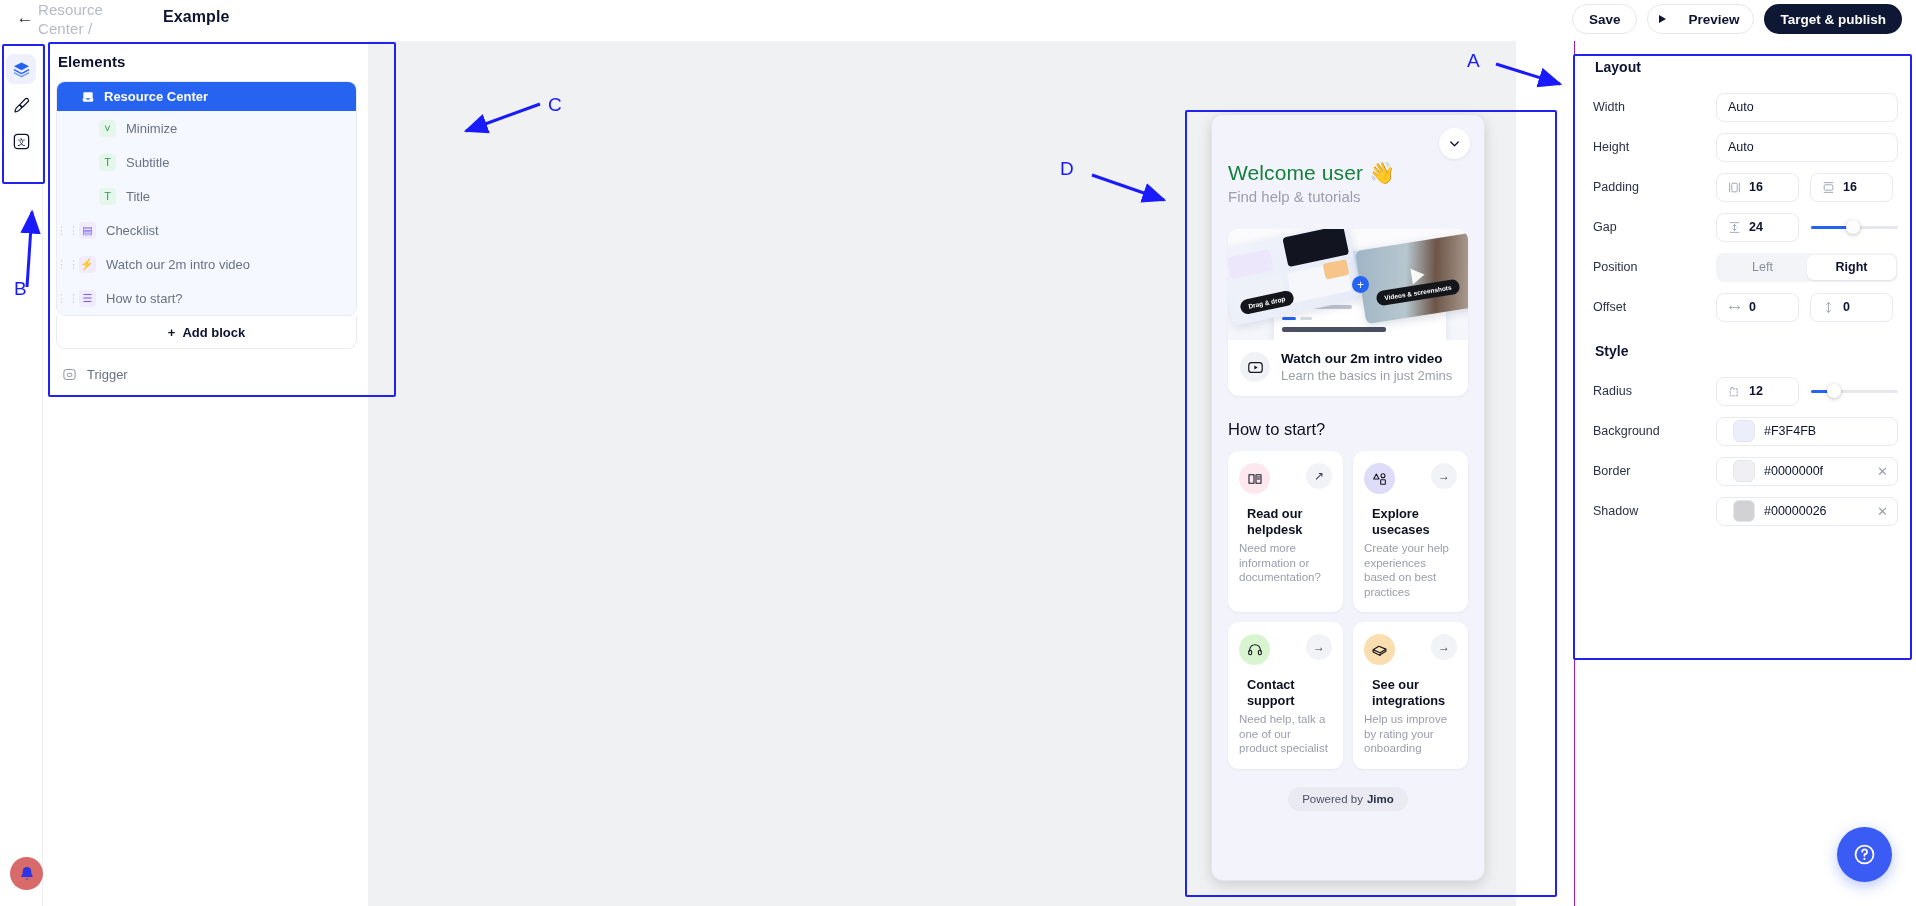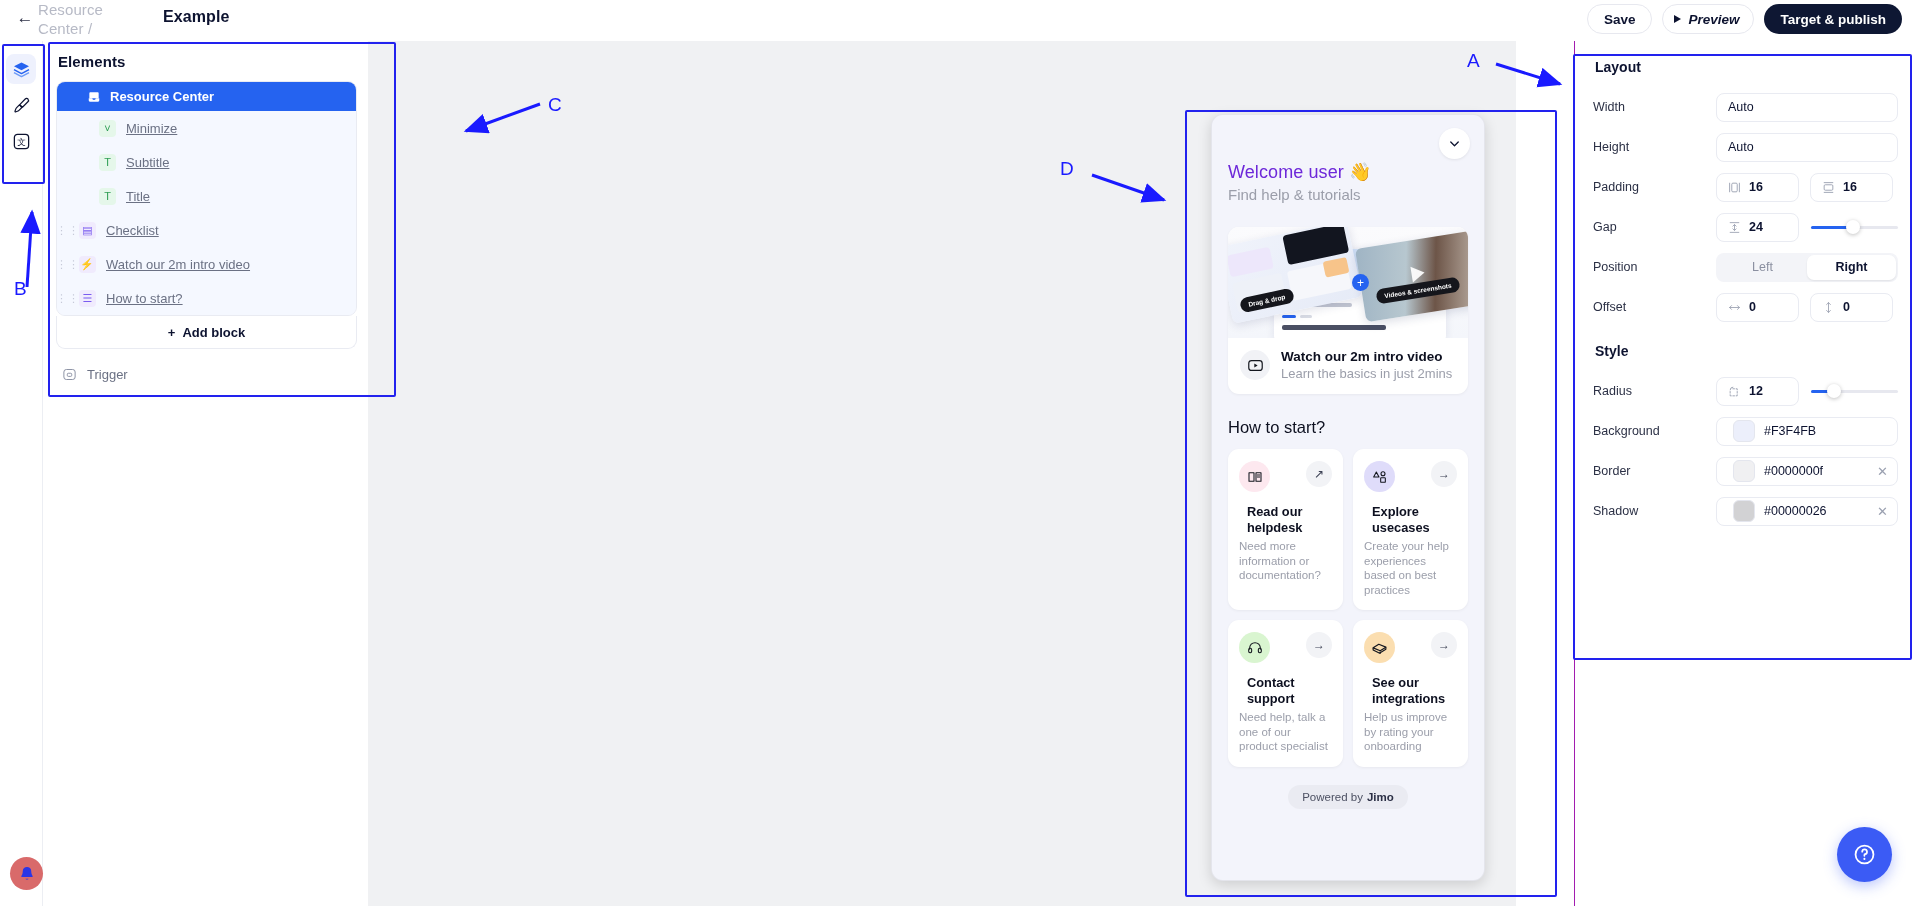--- a/index.html
+++ b/index.html
@@ -32,21 +32,21 @@
   .topbar-actions {
     position:absolute; right:14px; top:4px; display:flex; align-items:center; gap:10px;
   }
   .btn {
     height:30px; border-radius:15px; display:flex; align-items:center; justify-content:center;
     font-size:13.5px; font-weight:700; cursor:pointer; white-space:nowrap;
   }
   .btn-ghost {
     background:#fff; border:1px solid #e7e8ef; color:#0d1330; padding:0 16px;
   }
-  .btn-ghost.with-icon { padding:0 14px 0 11px; gap:7px;font-style:italic; }
+  .btn-ghost.with-icon { padding:0 14px 0 11px; gap:22px; }
   .btn-dark {
     background:#0e1733; color:#fff; padding:0 16px;
   }
   .play-tri {
     width:0;height:0;border-left:7px solid #0d1330;
     border-top:4.5px solid transparent;border-bottom:4.5px solid transparent;
   }
 
   
   .rail {
@@ -71,37 +71,37 @@
     background:#fff;
   }
   .elements-title {
     font-size:15px; font-weight:700; color:#0d1330; padding:10px 8px 11px 8px; letter-spacing:.1px;
   }
   .tree-card {
     margin:0 6px; border:1px solid #e9ebf2; border-radius:9px; overflow:hidden; background:#f5f8ff;
   }
   .tree-root {
     height:29px; background:#2563f0; color:#fff;
-    display:flex; align-items:center; gap:9px; padding:0 0 0 30px;
+    display:flex; align-items:center; gap:9px; padding:0 0 0 24px;
     font-size:13px; font-weight:600; cursor:pointer;
   }
   .tree-row {
     height:34px; display:flex; align-items:center; font-size:13px; color:#6b7184; cursor:pointer;
     background:#f5f8ff;
   }
   .drag-dots { width:22px; display:flex; align-items:center; justify-content:center; color:#c6cad8; font-size:11px; letter-spacing:1px;}
   .row-spacer { width:22px; }
   .row-indent { width:20px; }
   .chip {
     width:17px;height:17px;border-radius:4px;display:flex;align-items:center;justify-content:center;
     font-size:11px; flex:none;
   }
   .chip-green { background:#e5f7ea; color:#2f9e54; }
   .chip-purple { background:#f0ebfd; color:#7a5cf0; }
-  .row-label { margin-left:10px;text-decoration:underline; }
+  .row-label { margin-left:10px; }
   .add-block {
     margin:0 6px; height:33px; background:#fff; border:1px solid #e9ebf2; border-top:none;
     border-radius:0 0 9px 9px;
     display:flex; align-items:center; justify-content:center; gap:7px;
     font-size:13px; font-weight:700; color:#0d1330; cursor:pointer;
   }
   .trigger-row {
     display:flex; align-items:center; gap:10px; padding:18px 0 0 12px;
     font-size:13px; color:#6b7184; cursor:pointer;
   }
@@ -115,21 +115,21 @@
   .rc-widget {
     position:absolute; left:1211px; top:114px; width:274px; height:767px;
     background:#f3f4fb; border:1px solid #0000000f; border-radius:12px;
     box-shadow:0 4px 14px #00000026; padding:16px; overflow:hidden;
   }
   .rc-collapse {
     position:absolute; right:14px; top:13px; width:31px;height:31px;border-radius:50%;
     background:#fff; box-shadow:0 1px 3px rgba(0,0,0,.08);
     display:flex;align-items:center;justify-content:center; cursor:pointer;
   }
-  .rc-title { font-size:18px; font-weight:400; color:#6d28d9; margin-top:30px; letter-spacing:.1px;}
+  .rc-title { font-size:21px; font-weight:400; color:#15803d; margin-top:30px; letter-spacing:.1px;}
   .rc-sub { font-size:15px; color:#9b9eaa; margin-top:3px; }
 
   .video-card {
     margin-top:24px; background:#fff; border-radius:11px; overflow:hidden;
     box-shadow:0 1px 3px rgba(0,0,0,.05);
   }
   .video-thumb {
     height:111px; position:relative; overflow:hidden;
     background:linear-gradient(180deg,#fbfbfd 0%,#f4f6fb 100%);
   }

